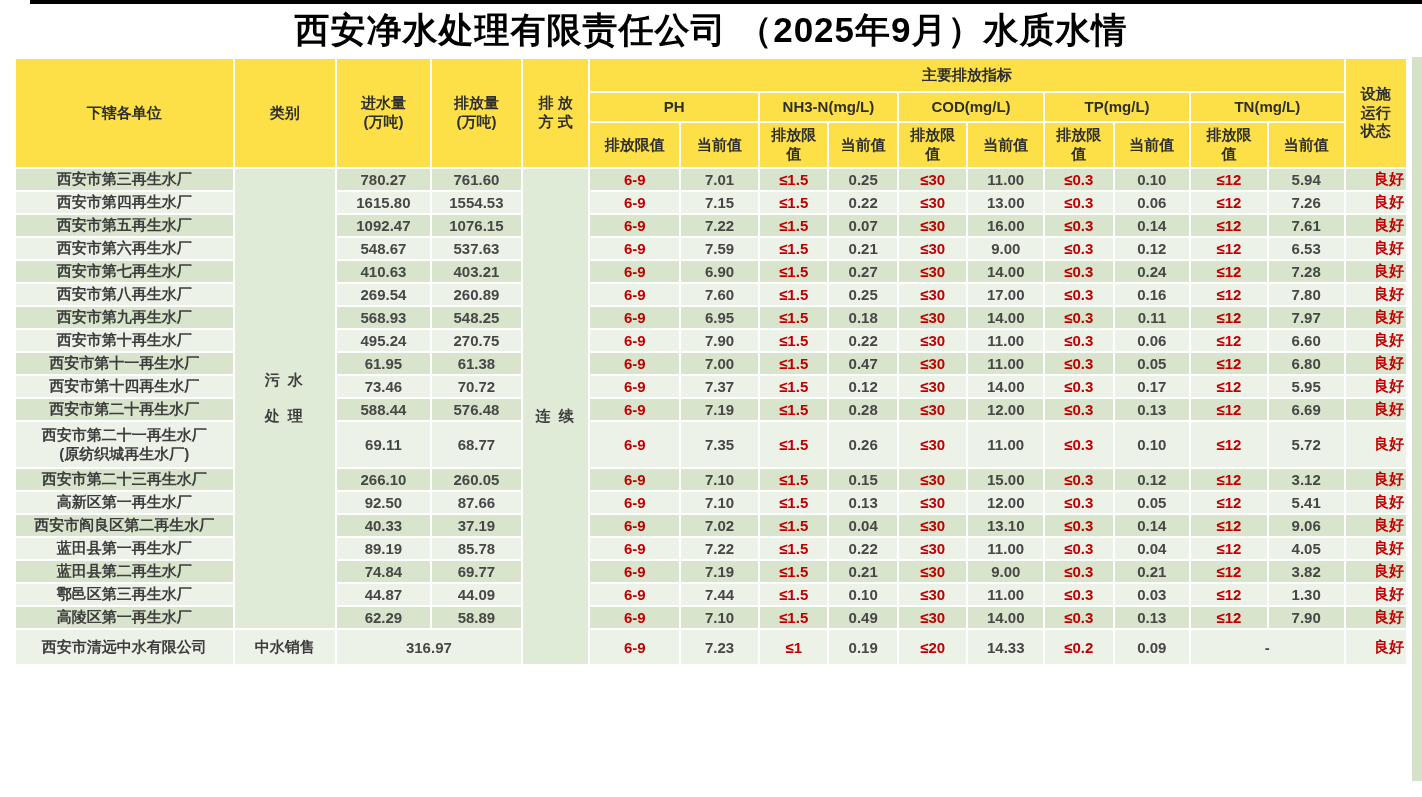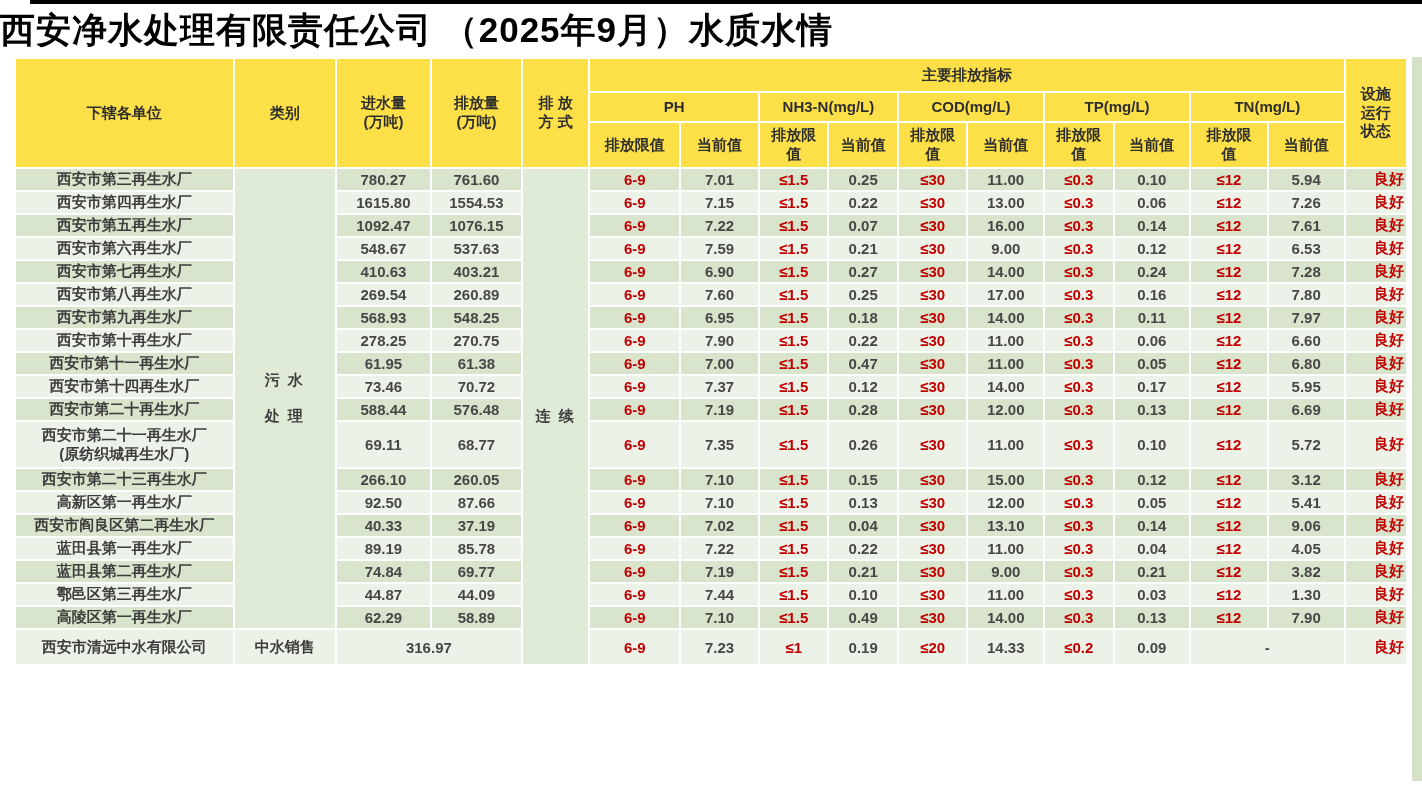--- a/index.html
+++ b/index.html
@@ -5,21 +5,21 @@
   html,body{margin:0;padding:0;background:#fff;}
   body{
     width:1422px;height:797px;position:relative;overflow:hidden;
     font-family:"Liberation Sans","DejaVu Sans",sans-serif;
     -webkit-font-smoothing:antialiased;
   }
   .top-line{position:absolute;left:30px;top:0;width:1392px;height:4px;background:#000;}
   .right-strip{position:absolute;left:1412px;top:57px;width:10px;height:724px;background:#d5e2c7;}
   .title-bar{
     position:absolute;left:0;top:4px;width:1422px;height:53px;
-    display:flex;align-items:center;
+    display:flex;align-items:center;justify-content:center;
   }
   .title-bar h1{
     margin:0;font-size:35px;font-weight:700;color:#000;letter-spacing:1px;white-space:nowrap;
   }
   .table-wrap{position:absolute;left:14px;top:57px;}
   table{
     border-collapse:collapse;table-layout:fixed;width:1394px;
     font-size:15px;font-weight:700;
   }
   th,td{
@@ -226,21 +226,21 @@
           <td class="limit-cell">≤30</td>
           <td class="num-cell">14.00</td>
           <td class="limit-cell">≤0.3</td>
           <td class="num-cell">0.11</td>
           <td class="limit-cell">≤12</td>
           <td class="num-cell">7.97</td>
           <td class="status-cell">良好</td>
         </tr>
         <tr class="band-light">
           <td class="name-cell">西安市第十再生水厂</td>
-          <td class="num-cell">278.25</td>
+          <td class="num-cell">495.24</td>
           <td class="num-cell">270.75</td>
           <td class="limit-cell">6-9</td>
           <td class="num-cell">7.90</td>
           <td class="limit-cell">≤1.5</td>
           <td class="num-cell">0.22</td>
           <td class="limit-cell">≤30</td>
           <td class="num-cell">11.00</td>
           <td class="limit-cell">≤0.3</td>
           <td class="num-cell">0.06</td>
           <td class="limit-cell">≤12</td>

